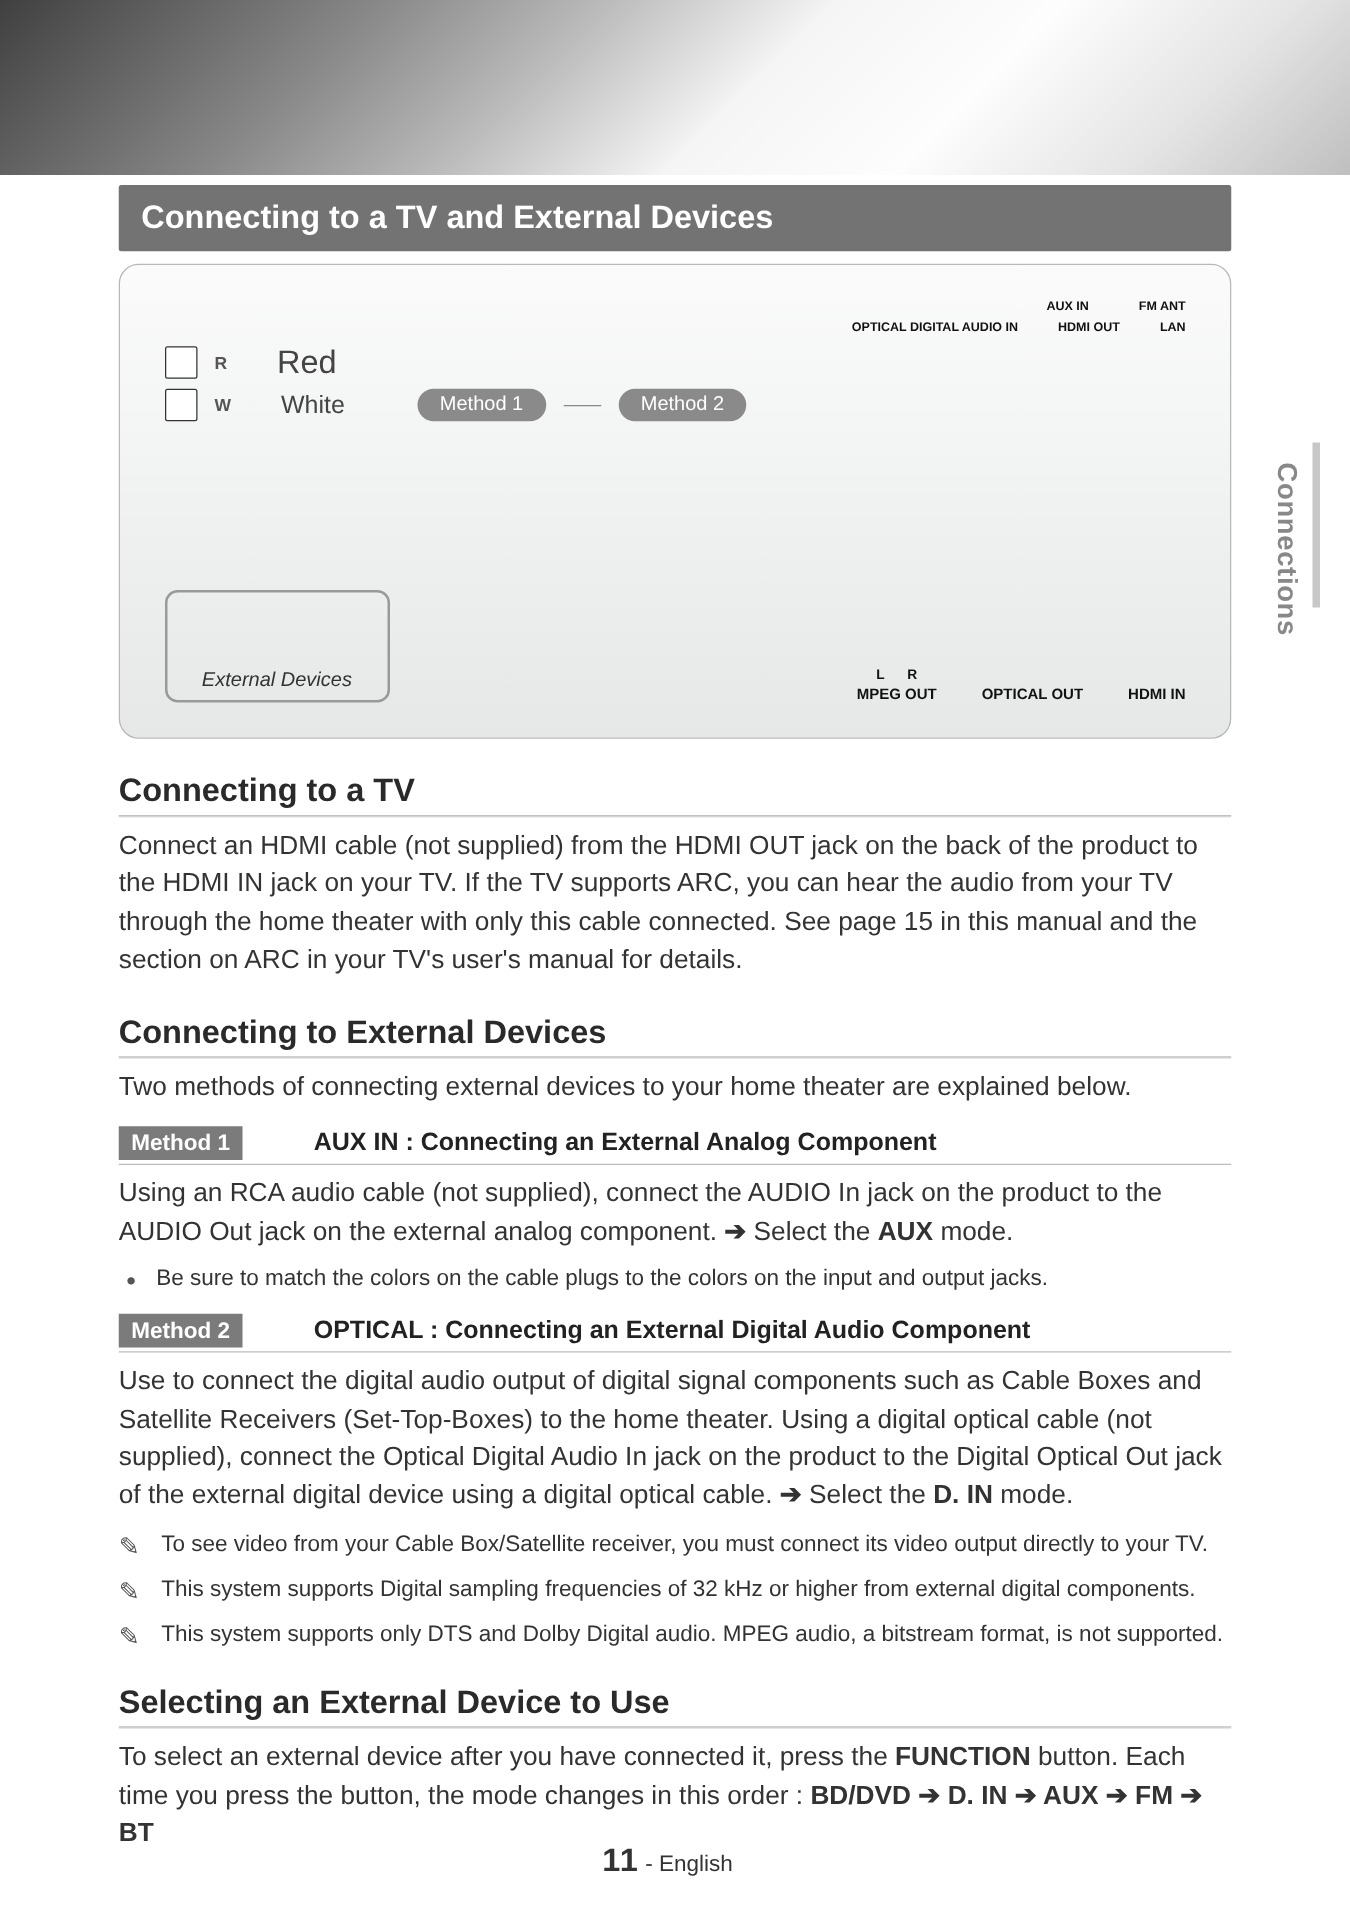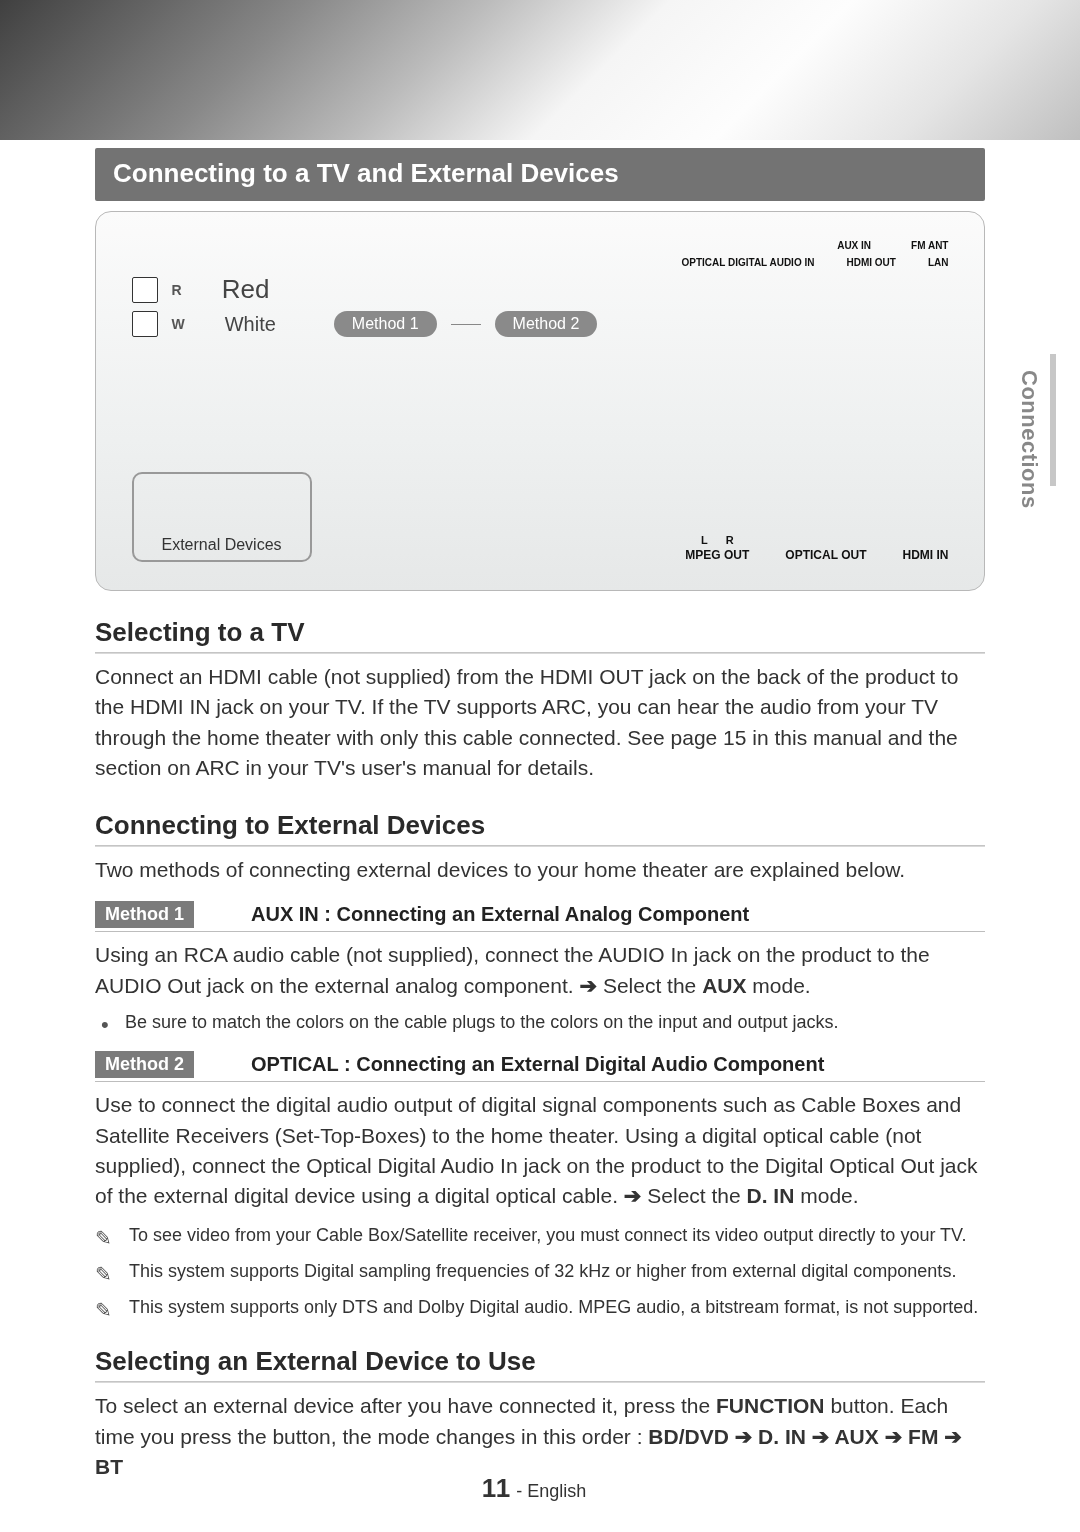--- a/index.html
+++ b/index.html
@@ -71,39 +71,39 @@
           <span class="dg-small" style="font-weight:700">W</span>
           <span style="width:12px;"></span>
           <span class="dg-small" style="font-size:20px; color:#444;">White</span>
           <span style="flex:0 0 30px;"></span>
           <span class="dg-pill">Method 1</span>
           <span style="width:30px; height:1px; background:#888;"></span>
           <span class="dg-pill">Method 2</span>
         </div>
         <div style="flex:1"></div>
         <div class="dg-row" style="justify-content:space-between; align-items:flex-end;">
-          <div class="dg-box" style="flex-direction:column; gap:2px; align-items:center; height:90px; justify-content:flex-end; min-width:180px;">
+          <div class="dg-box" style="flex-direction:column; gap:2px; align-items:center; height:90px; justify-content:flex-end; min-width:180px;font-style:italic;">
             <span style="font-size:16px; color:#333; font-weight:500;">External Devices</span>
           </div>
           <div style="display:flex; gap:36px; font-size:12px; font-weight:700; color:#111; align-items:flex-end; height:90px;">
             <div style="display:flex; flex-direction:column; align-items:center; gap:2px;">
               <div class="dg-row" style="gap:18px; font-size:11px;">
                 <span>L</span>
                 <span>R</span>
               </div>
               <span>MPEG OUT</span>
             </div>
             <span>OPTICAL OUT</span>
             <span>HDMI IN</span>
           </div>
         </div>
       </div>
     </div>
 
-    <h2 class="sec">Selecting to a TV</h2>
+    <h2 class="sec">Connecting to a TV</h2>
     <div class="rule"></div>
     <p class="body">Connect an HDMI cable (not supplied) from the HDMI OUT jack on the back of the product to the HDMI IN jack on your TV. If the TV supports ARC, you can hear the audio from your TV through the home theater with only this cable connected. See page 15 in this manual and the section on ARC in your TV's user's manual for details.</p>
 
     <h2 class="sec">Connecting to External Devices</h2>
     <div class="rule"></div>
     <p class="body">Two methods of connecting external devices to your home theater are explained below.</p>
 
     <div class="method-line">
       <span class="method-badge">Method 1</span>
       <span class="method-text">AUX IN : Connecting an External Analog Component</span>

